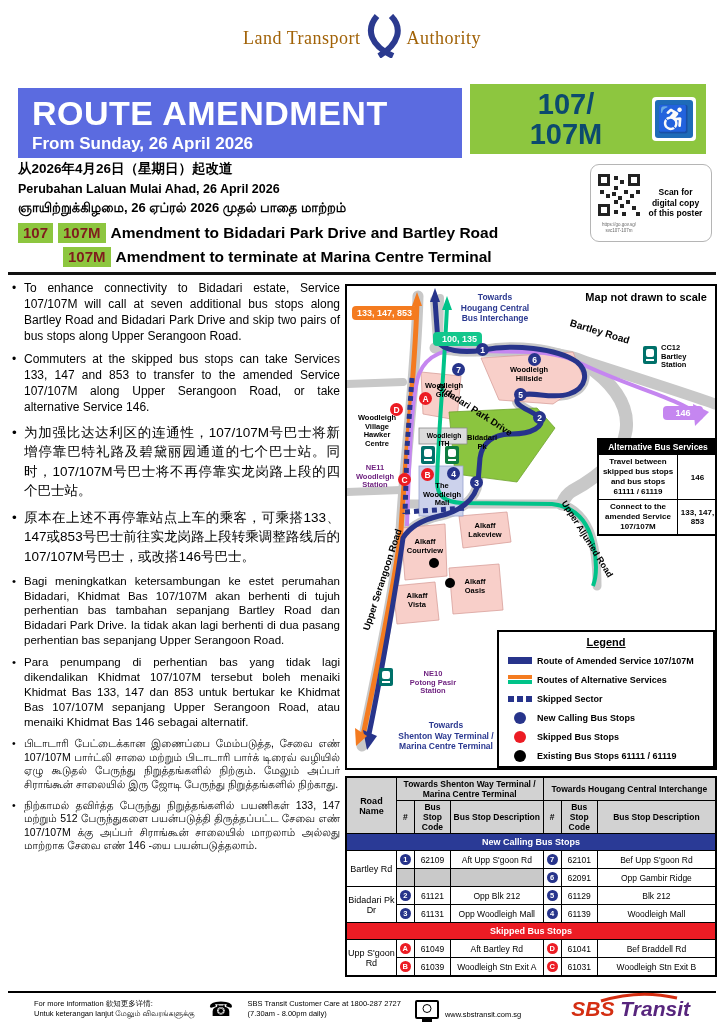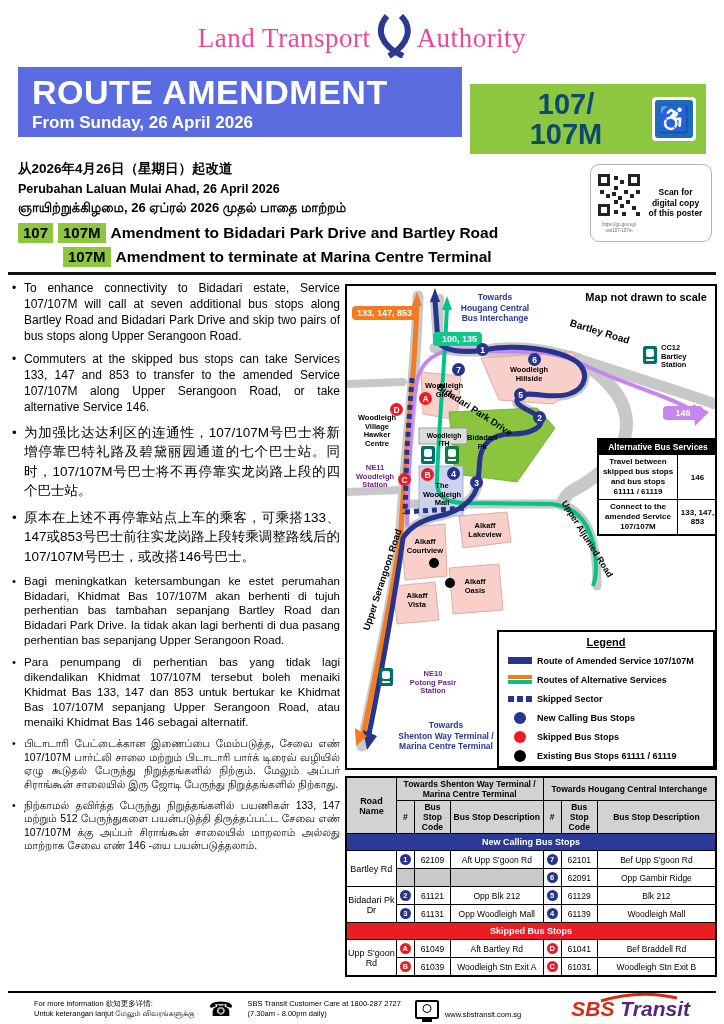--- a/index.html
+++ b/index.html
@@ -1,39 +1,39 @@
 <!DOCTYPE html>
 <html><head>
 <meta charset="utf-8">
 <style>
   html,body{margin:0;padding:0;background:#fff;font-family:"Liberation Sans",sans-serif;color:#000;}
   .poster{position:relative;width:724px;height:1024px;background:#fff;overflow:hidden;}
   .pre{white-space:pre-line;}
 
   
   .lta-logo{position:absolute;top:14px;left:0;width:724px;display:flex;align-items:center;justify-content:center;gap:6px;}
-  .lta-text{font-family:"Liberation Serif",serif;color:#ec4899;font-size:27px;letter-spacing:.5px;}
-
-  
-  .banner{position:absolute;left:18px;top:67px;width:444px;height:70px;background:#5b6be0;color:#fff;padding:4px 14px;box-sizing:border-box;}
+  .lta-text{font-family:"Liberation Serif",serif;color:#a16207;font-size:18px;letter-spacing:.5px;}
+
+  
+  .banner{position:absolute;left:18px;top:88px;width:444px;height:70px;background:#5b6be0;color:#fff;padding:4px 14px;box-sizing:border-box;}
   .banner-title{font-size:34px;font-weight:bold;letter-spacing:.5px;margin-top:2px;}
   .banner-date{font-size:17px;font-weight:bold;margin-top:1px;}
   .svc-box{position:absolute;left:470px;top:84px;width:236px;height:70px;background:#8dc63f;display:flex;align-items:center;box-sizing:border-box;padding:0 10px;}
   .svc-nums{flex:1;text-align:center;font-size:29px;font-weight:bold;line-height:1.05;color:#0c4a6e;}
   .wc-box{width:44px;height:44px;background:#fff;border-radius:4px;display:flex;align-items:center;justify-content:center;}
   .wc-inner{width:38px;height:38px;background:#1e6bb8;border-radius:3px;color:#fff;font-size:26px;display:flex;align-items:center;justify-content:center;}
 
   
   .intro{position:absolute;left:18px;top:160px;width:570px;}
   .intro-zh{font-size:13.5px;font-weight:bold;margin-bottom:4px;}
   .intro-ms{font-size:12.5px;font-weight:bold;margin-bottom:4px;}
   .intro-ta{font-size:13px;font-weight:bold;margin-bottom:6px;}
   .amend-row{display:flex;align-items:center;gap:5px;margin-bottom:4px;font-size:15.5px;font-weight:bold;}
   .amend-row.indent{margin-left:45px;}
-  .badge-green{background:#8dc63f;color:#000000;font-weight:bold;font-size:15px;padding:0 5px;line-height:20px;display:inline-block;}
+  .badge-green{background:#8dc63f;color:#7f1d1d;font-weight:bold;font-size:15px;padding:0 5px;line-height:20px;display:inline-block;}
 
   .qr-box{position:absolute;left:590px;top:164px;width:122px;height:78px;border:1.5px solid #b5b5b5;border-radius:9px;display:flex;align-items:center;padding:4px 6px;box-sizing:border-box;gap:5px;background:#fff;}
   .qr-col{display:flex;flex-direction:column;align-items:center;}
   .qr-url{font-size:4.5px;color:#666;text-align:center;line-height:1.3;margin-top:1px;}
   .qr-caption{font-size:8.5px;font-weight:bold;text-align:center;flex:1;line-height:1.25;}
 
   .rule-main{position:absolute;left:8px;top:272px;width:708px;height:3px;background:#111;}
 
   
   .bullets{position:absolute;left:12px;top:281px;width:328px;}

